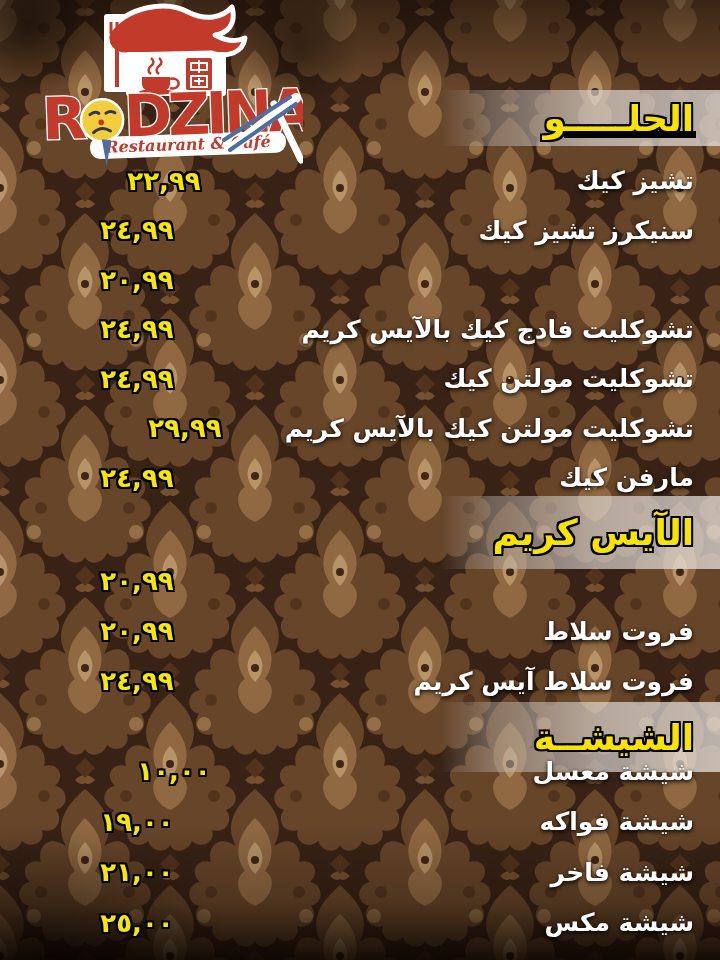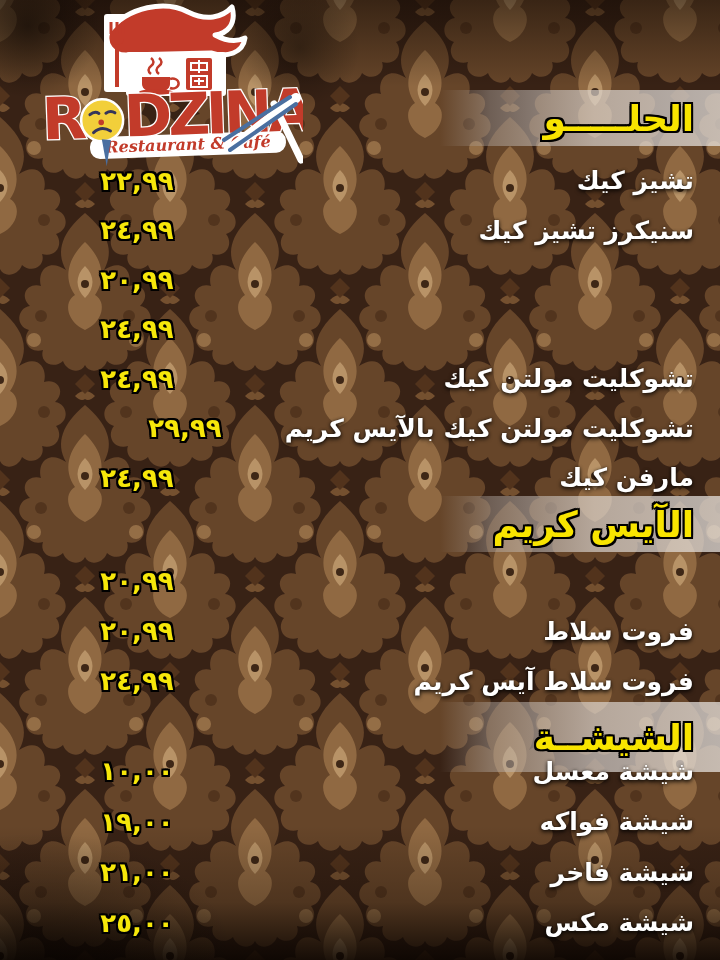--- a/index.html
+++ b/index.html
@@ -86,72 +86,73 @@
           <path d="M160,96 L170,86 L180,96 L170,106 Z"></path>
         </g>
       </pattern>
     </defs>
     <rect width="720" height="960" fill="url(#damask)"></rect>
   </svg>
 
   <div class="vignette"></div>
 
   <div>
-      <div class="band" style="top: 90px; height: 56px;">
+      <div class="band" style="top: 90px; height: 56px; text-decoration: underline;">
         <h2 class="band-title">الحلـــــو</h2>
       </div>
       <div class="rows" style="top: 156px;">
-        <div class="row" style="height: 49.5px;">
+        <div class="row" style="height: 49.5px; padding-left: 27px;">
           <div class="price">٢٢,٩٩</div>
           <div class="iname">تشيز كيك</div>
         </div>
         <div class="row" style="height: 49.5px;">
           <div class="price">٢٤,٩٩</div>
           <div class="iname">سنيكرز تشيز كيك</div>
         </div>
         <div class="row" style="height: 49.5px;">
           <div class="price">٢٠,٩٩</div>
         </div>
         <div class="row" style="height: 49.5px;">
           <div class="price">٢٤,٩٩</div>
+          <div class="iname">تشوكليت فادج كيك بالآيس كريم</div>
         </div>
         <div class="row" style="height: 49.5px;">
           <div class="price">٢٤,٩٩</div>
           <div class="iname">تشوكليت مولتن كيك</div>
         </div>
         <div class="row" style="height: 49.5px; margin-left: 48px;">
           <div class="price">٢٩,٩٩</div>
           <div class="iname">تشوكليت مولتن كيك بالآيس كريم</div>
         </div>
         <div class="row" style="height: 49.5px;">
           <div class="price">٢٤,٩٩</div>
           <div class="iname">مارفن كيك</div>
         </div>
       </div>
-      <div class="band" style="top: 496px; height: 56px;">
+      <div class="band" style="top: 496px; height: 73px;">
         <h2 class="band-title">الآيس كريم</h2>
       </div>
       <div class="rows" style="top: 556px;">
         <div class="row" style="height: 50px;">
           <div class="price">٢٠,٩٩</div>
         </div>
         <div class="row" style="height: 50px;">
           <div class="price">٢٠,٩٩</div>
           <div class="iname">فروت سلاط</div>
         </div>
         <div class="row" style="height: 50px;">
           <div class="price">٢٤,٩٩</div>
           <div class="iname">فروت سلاط آيس كريم</div>
         </div>
       </div>
       <div class="band" style="top: 702px; height: 70px;">
         <h2 class="band-title">الشيشــة</h2>
       </div>
       <div class="rows" style="top: 746px;">
-        <div class="row" style="height: 50.5px;">
+        <div class="row" style="height: 50.5px; padding-left: 37px;">
           <div class="price">١٠,٠٠</div>
           <div class="iname">شيشة معسل</div>
         </div>
         <div class="row" style="height: 50.5px;">
           <div class="price">١٩,٠٠</div>
           <div class="iname">شيشة فواكه</div>
         </div>
         <div class="row" style="height: 50.5px; gap: 20px;">
           <div class="price">٢١,٠٠</div>
           <div class="iname">شيشة فاخر</div>

